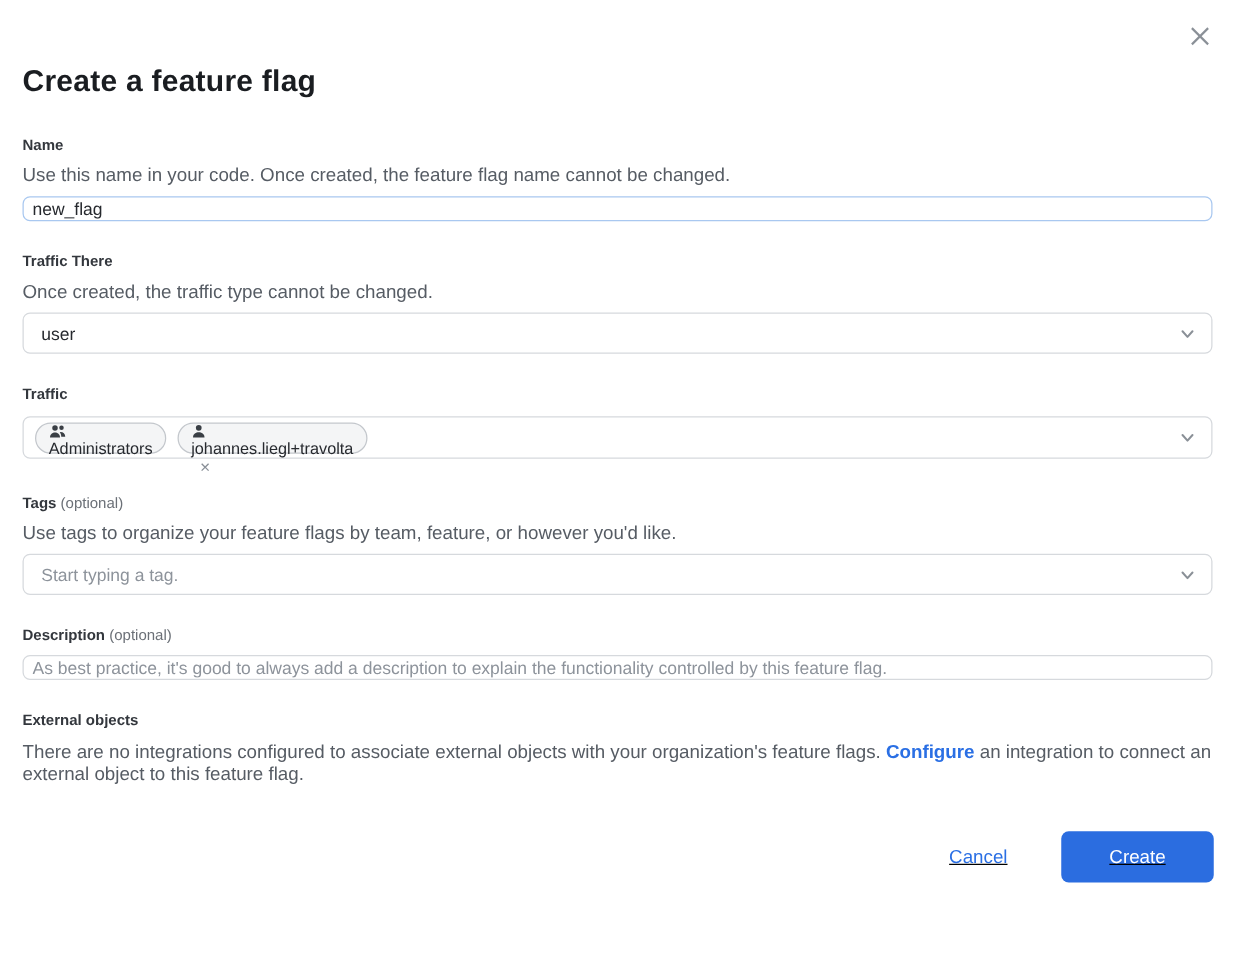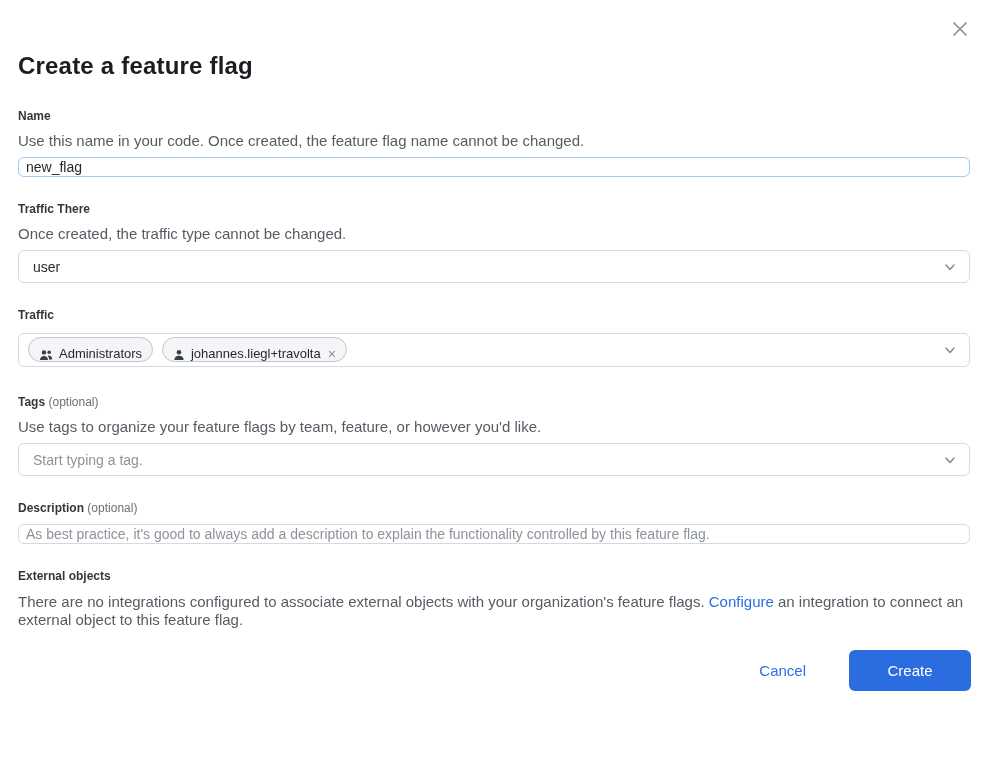--- a/index.html
+++ b/index.html
@@ -48,40 +48,40 @@
     padding: 0 12px 0 14px;
     font-size: 14px; color: #26292e; background: #fff;
     cursor: pointer;
   }
   .select-box .grow { flex: 1 1 auto; }
   .select-box .placeholder-text { color: #8d939b; }
   .owners-box {
     margin-top: 10px; height: 34px; padding: 0 12px 0 9px;
   }
   .chip {
-    display: inline-flex; align-items: flex-end;
+    display: inline-flex; align-items: flex-start;
     height: 25px; padding: 0 10px;
     border: 1px solid #c3c7cc; border-radius: 13px;
     background: #f4f5f6; font-size: 13px; color: #26292e;
-    margin-right: 5px; white-space: nowrap; cursor: default;
+    margin-right: 5px; white-space: nowrap; cursor: default; flex-direction: column;
   }
   .chip .chip-icon { display: inline-flex; margin-right: 6px; }
   .chip .chip-remove {
     margin-left: 7px; color: #898f97; font-size: 14px; line-height: 1;
     cursor: pointer; background: none; border: none; padding: 0;
     font-family: "Liberation Sans", sans-serif;
   }
   .ext-text {
     margin-top: 9px; font-size: 15px; color: #565c64; line-height: 18px;
     max-width: 952px;
   }
-  .link { color: #2a6fe4; font-weight: 400; text-decoration: none; cursor: pointer; }
+  .link { color: #2a6fe4; font-weight: 700; text-decoration: none; cursor: pointer; }
   .footer {
-    margin-top: 21px; padding: 0 17px;
-    display: flex; justify-content: flex-end; align-items: center;
+    margin-top: 36px; padding: 0 17px;
+    display: flex; justify-content: flex-end; align-items: center; text-decoration: underline;
   }
   .cancel-btn {
     background: none; border: none; cursor: pointer;
     color: #2a6fe4; font-size: 15px; font-family: "Liberation Sans", sans-serif;
     margin-right: 41px; padding: 4px 2px;
   }
   .create-btn {
     background: #2b6de0; border: none; border-radius: 6px; cursor: pointer;
     color: #ffffff; font-size: 15px; font-family: "Liberation Sans", sans-serif;
     width: 122px; height: 41px; display: flex; align-items: center; justify-content: center;

